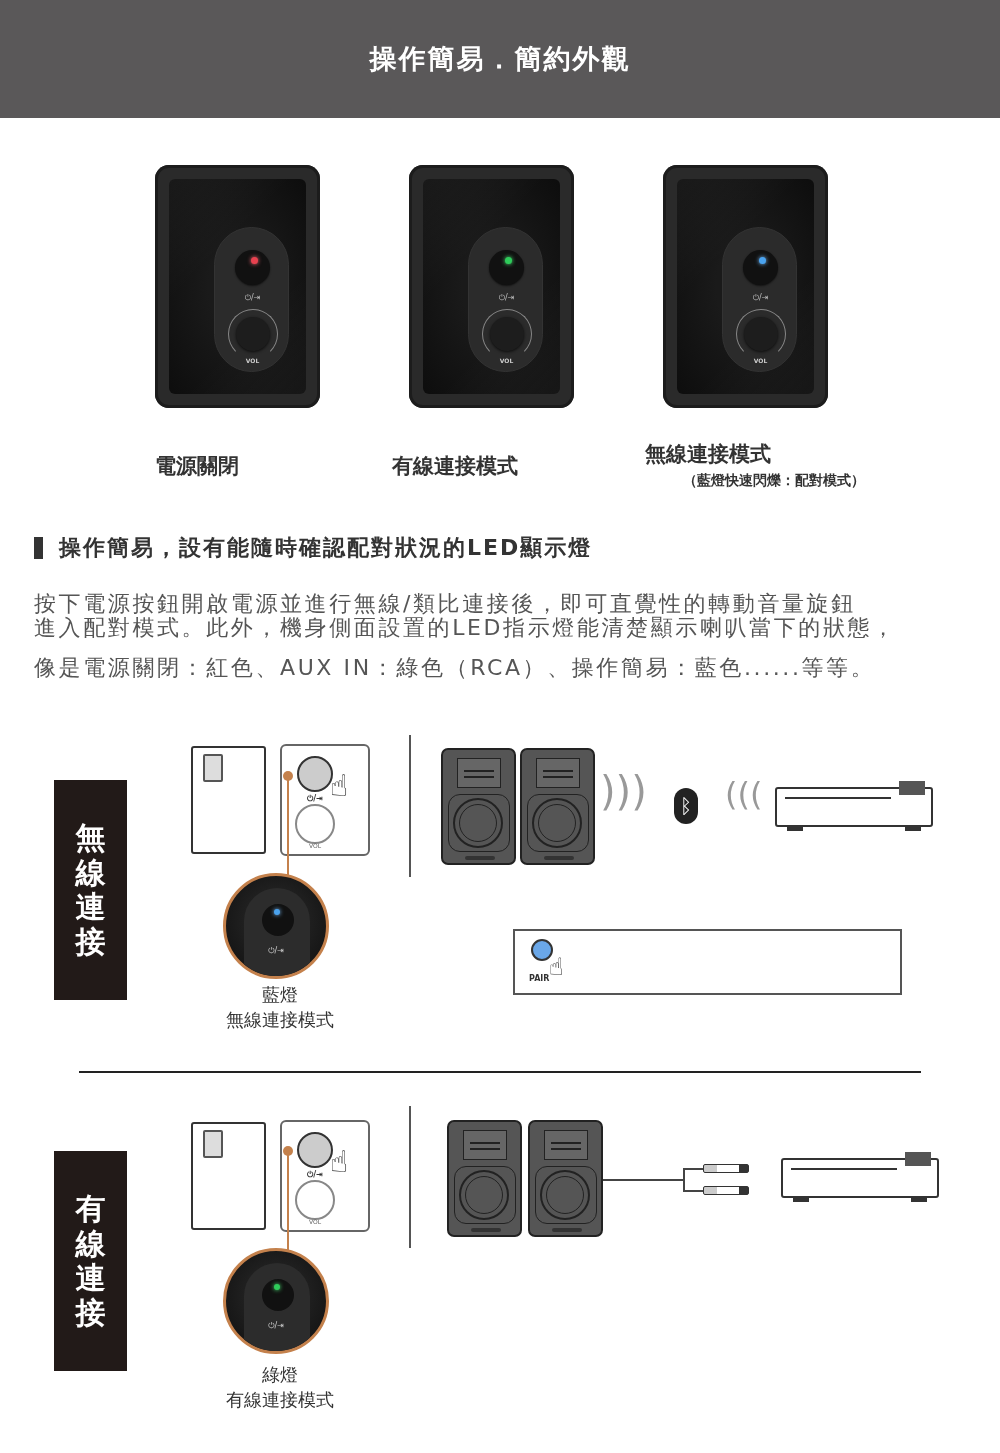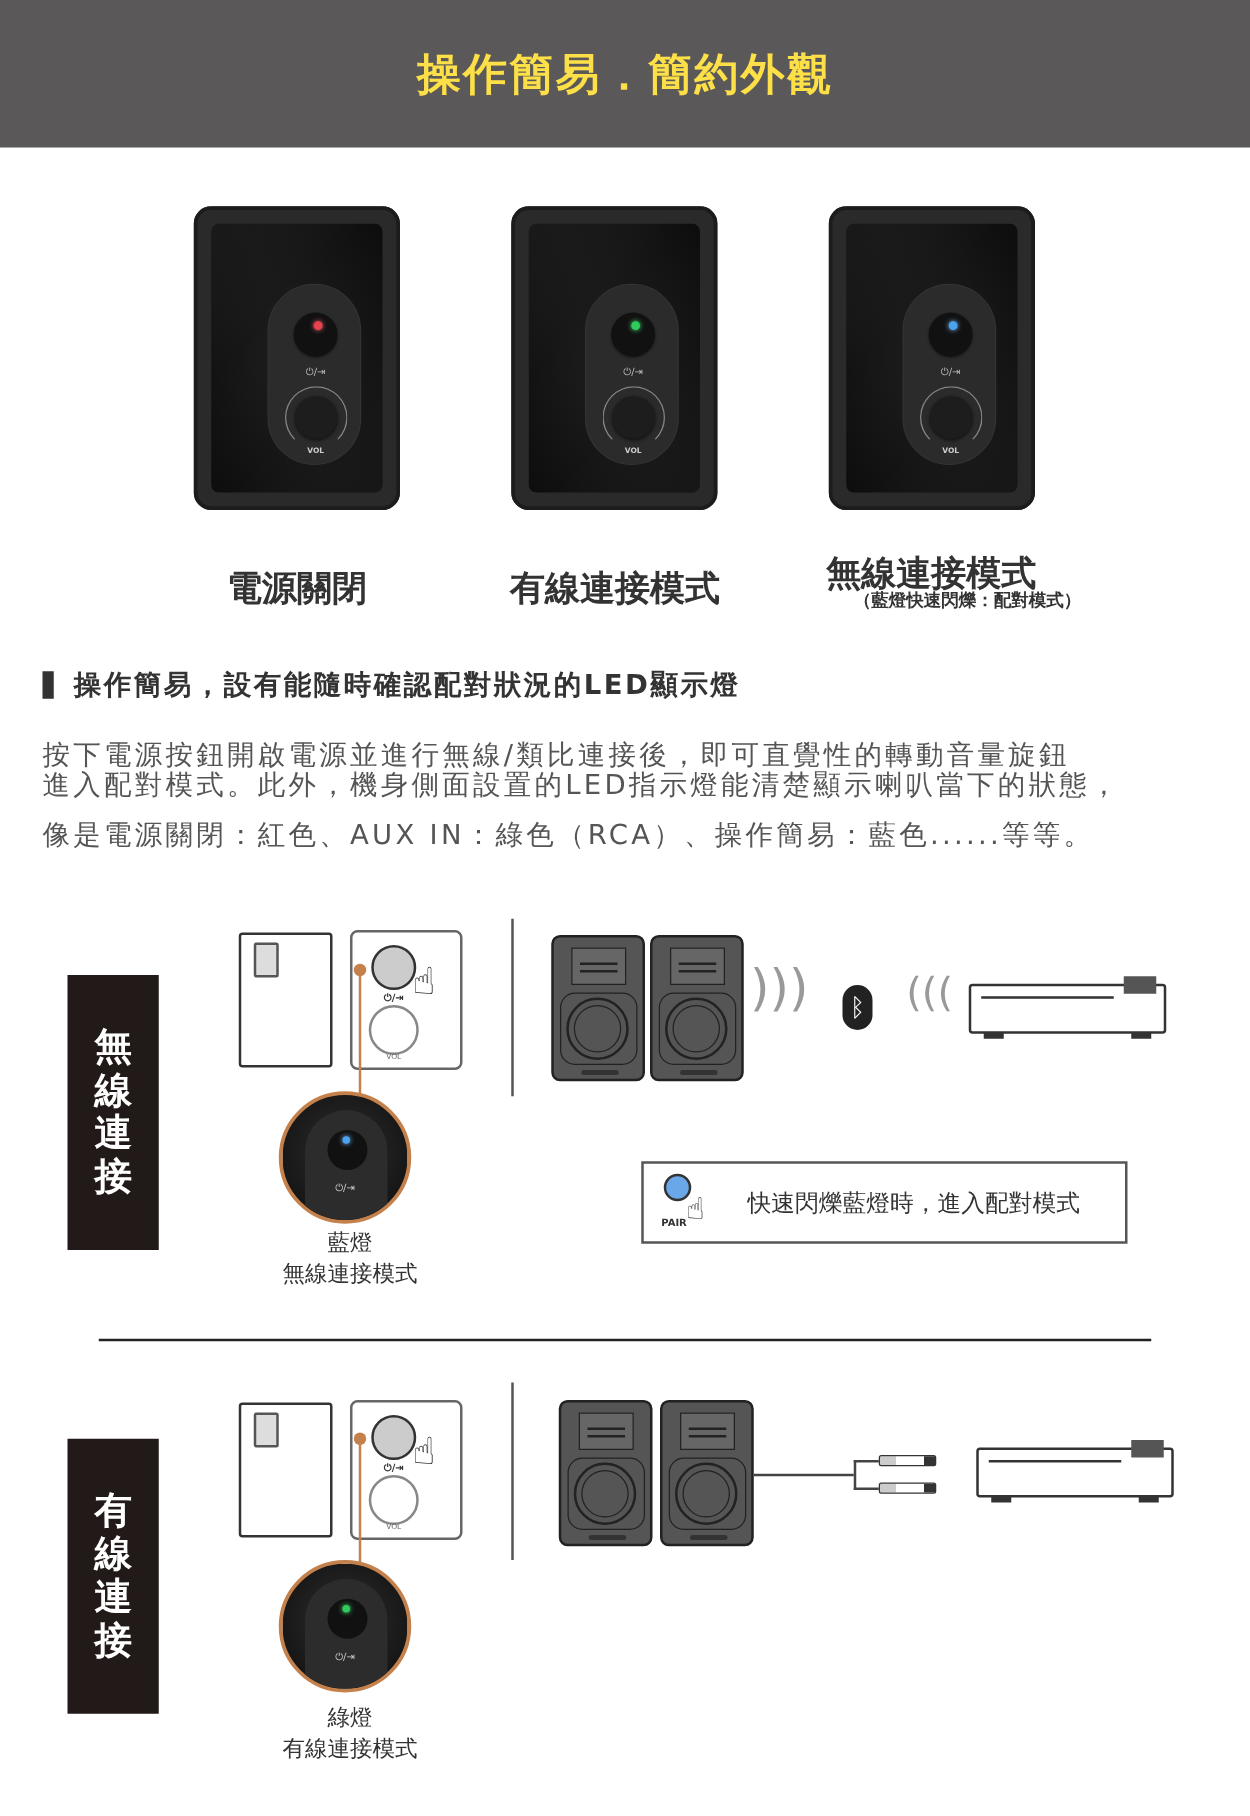--- a/index.html
+++ b/index.html
@@ -1,33 +1,33 @@
 <!DOCTYPE html>
 <html><head>
 <meta charset="utf-8">
 <style>
   * { box-sizing: border-box; margin: 0; padding: 0; }
   html, body { width: 1000px; background: #ffffff; }
   body { position: relative; height: 1453px; font-family: "DejaVu Sans", "Liberation Sans", sans-serif; color: #333; overflow: hidden; }
   .header { position: absolute; left: 0; top: 0; width: 1000px; height: 118px; background: #5a5859; display: flex; align-items: center; justify-content: center; }
-  .header-title { color: #fde047; font-size: 35px; font-weight: bold; letter-spacing: 2px; }
+  .header-title { color: #ffffff; font-size: 27px; font-weight: bold; letter-spacing: 2px; }
 
   
   .panel { position: absolute; top: 165px; width: 165px; height: 243px; border-radius: 14px; background: #2a2a2a; box-shadow: inset 0 0 0 3px #1c1c1c; }
   .panel .horn { position: absolute; left: 14px; top: 14px; right: 14px; bottom: 14px; border-radius: 6px; background: radial-gradient(ellipse at center, #1a1a1a 30%, #0d0d0d 100%); overflow: hidden; }
   .panel .horn::before { content: ""; position: absolute; left: 0; top: 0; right: 0; bottom: 0; background: linear-gradient(135deg, rgba(255,255,255,0.05) 0%, transparent 35%, transparent 65%, rgba(255,255,255,0.04) 100%); }
   .panel .pill { position: absolute; left: 45px; top: 48px; width: 75px; height: 145px; border-radius: 38px; background: #2b2b2b; border: 1px solid #333; }
   .panel .btn { position: absolute; left: 20px; top: 22px; width: 35px; height: 35px; border-radius: 50%; background: #111; box-shadow: 0 1px 2px rgba(0,0,0,.6); }
   .panel .led { position: absolute; left: 16px; top: 7px; width: 7px; height: 7px; border-radius: 50%; }
   .panel .sym { position: absolute; left: 0; width: 75px; top: 65px; text-align: center; font-size: 8px; color: #bbb; }
   .panel .knob-ring { position: absolute; left: 13px; top: 81px; width: 50px; height: 50px; border-radius: 50%; border: 1px solid #888; border-bottom-color: transparent; }
   .panel .knob { position: absolute; left: 21px; top: 89px; width: 34px; height: 34px; border-radius: 50%; background: #1d1d1d; box-shadow: 0 1px 3px rgba(0,0,0,.7); }
   .panel .vol { position: absolute; left: 0; width: 75px; top: 129px; text-align: center; font-size: 6px; font-weight: bold; color: #ccc; }
 
-  .caption { position: absolute; font-size: 28px; font-weight: bold; color: #333; text-align: center; }
+  .caption { position: absolute; font-size: 21px; font-weight: bold; color: #333; text-align: left; }
   .caption-sub { position: absolute; font-size: 14px; font-weight: bold; color: #333; text-align: center; }
 
   .feat-title { position: absolute; left: 34px; top: 533px; display: flex; align-items: center; font-size: 22px; font-weight: bold; color: #333; letter-spacing: 2px; }
   .feat-title .bar { display: inline-block; width: 9px; height: 22px; background: #333; margin-right: 16px; }
   .body-line { position: absolute; left: 34px; font-size: 22px; color: #555; letter-spacing: 2.6px; white-space: nowrap; }
 
   
   .side-label { position: absolute; left: 54px; width: 73px; background: #221a18; color: #fff; font-size: 30px; font-weight: bold; display: flex; flex-direction: column; align-items: center; justify-content: center; line-height: 1.15; }
   .vline { position: absolute; width: 2px; background: #555; }
   .hline { position: absolute; left: 79px; top: 1071px; width: 842px; height: 2px; background: #222; }
@@ -194,21 +194,20 @@
     <div class="feet">
       <span></span>
       <span></span>
     </div>
   </div>
 
 <div class="pair-box">
   <div class="pled"></div>
   <div class="plabel">PAIR</div>
   <span class="phand">☝</span>
-  <div class="ptext">快速閃爍藍燈時，進入配對模式</div>
 </div>
 
 <div class="hline"></div>
 
 <div class="side-label" style="top:1151px;height:220px;">
   <span>有</span>
   <span>線</span>
   <span>連</span>
   <span>接</span>
 </div>

